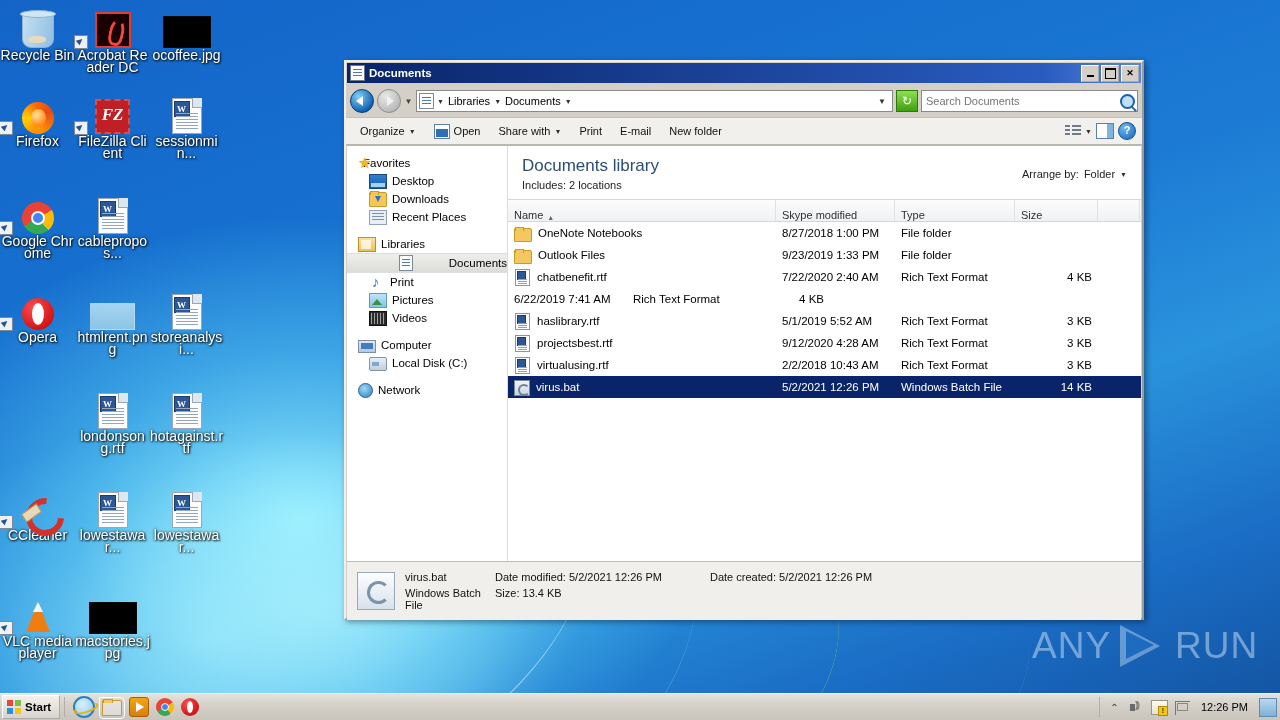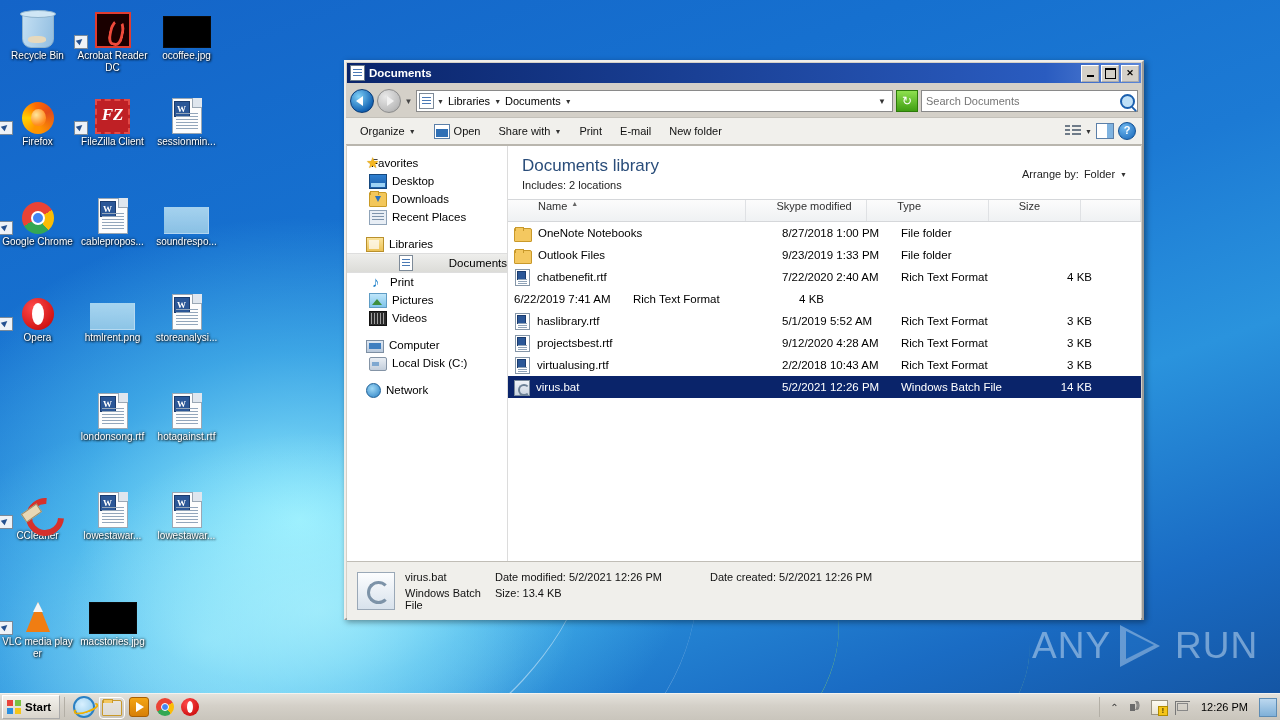--- a/index.html
+++ b/index.html
@@ -24,21 +24,21 @@
   .arc-e{left:980px;top:560px;width:520px;height:340px;border-width:0 0 2px 0;border-bottom-color:rgba(160,225,110,.7);transform:rotate(8deg);}
   .arc-f{left:900px;top:600px;width:700px;height:300px;border-width:0 0 1px 0;border-bottom-color:rgba(255,255,255,.3);transform:rotate(6deg);}
   .glow1{position:absolute;left:60px;top:430px;width:520px;height:360px;
     background:radial-gradient(ellipse at center, rgba(190,250,255,.55) 0%, rgba(140,225,250,0) 70%);}
 
   
   #icon-layer{position:absolute;left:0;top:0;width:240px;height:690px;}
   .dicon{position:absolute;width:75px;text-align:center;cursor:default;}
   .dicon .ibox{height:44px;display:flex;align-items:flex-end;justify-content:center;position:relative;}
   .dicon .ilbl{
-    margin-top:2px;color:#fff;font-size:10px;line-height:11.5px;
+    margin-top:2px;color:#fff;font-size:14px;line-height:11.5px;
     text-shadow:0 0 3px rgba(0,0,0,.9),1px 1px 2px rgba(0,0,0,.85);
     word-break:break-all;
   }
   .shortcut{position:absolute;left:-1px;bottom:-1px;width:12px;height:12px;background:#eef2f7;border:1px solid #7a8a9a;}
   .shortcut:after{content:"";position:absolute;left:2px;top:2px;width:0;height:0;
     border-left:6px solid #24508f;border-top:3px solid transparent;border-bottom:3px solid transparent;
     transform:rotate(-40deg);}
 
   
   .ic-doc{width:28px;height:34px;background:#fdfdfd;border:1px solid #9aa7b4;position:relative;margin:0 auto;}
@@ -164,21 +164,21 @@
     background:repeating-linear-gradient(to bottom,#6f7b88 0 2px,transparent 2px 4px);}
   .paneicon{width:16px;height:14px;border:1px solid #5b7fa8;background:#fff;position:relative;cursor:pointer;}
   .paneicon:after{content:"";position:absolute;right:0;top:0;bottom:0;width:6px;background:#7fb3e0;}
   .helpicon{width:16px;height:16px;border-radius:50%;background:radial-gradient(circle at 35% 30%,#6fb8ef,#1665b8);
     border:1px solid #0f4f93;color:#fff;font-size:11px;font-weight:bold;text-align:center;line-height:15px;cursor:pointer;}
 
   
   .wbody{display:flex;height:415px;background:#fff;margin:0 1px;border-top:1px solid #b9b6ae;}
   .navpane{width:160px;background:#fff;border-right:1px solid #dcdcdc;padding-top:8px;overflow:hidden;flex:0 0 auto;}
   .navgrp{margin-bottom:9px;}
-  .navitem{display:flex;align-items:center;gap:5px;height:18px;padding-left:19px;font-size:11.5px;color:#000;cursor:pointer;white-space:nowrap;}
+  .navitem{display:flex;align-items:center;gap:5px;height:18px;padding-left:11px;font-size:11.5px;color:#000;cursor:pointer;white-space:nowrap;}
   .navitem.child{padding-left:22px;}
   .navitem.sel{background:linear-gradient(#eeeeec,#dcdcd8);border-top:1px solid #dedede;border-bottom:1px solid #dedede;}
   .ni{width:16px;height:15px;flex:0 0 auto;position:relative;}
   .i-star{width:0;height:0;position:relative;}
   .i-star:after{content:"★";position:absolute;left:0;top:-9px;font-size:15px;color:#f5b722;text-shadow:0 0 1px #b8860b;}
   .i-desktop{background:linear-gradient(#2f7fd0,#1d5fa8);border:1px solid #16487e;height:13px;margin-top:1px;}
   .i-desktop:after{content:"";position:absolute;left:1px;bottom:1px;right:1px;height:4px;background:#9ed3f5;}
   .i-folder{background:#f3c75a;border:1px solid #c99a25;height:13px;margin-top:1px;border-radius:1px 2px 1px 1px;}
   .i-folder:before{content:"";position:absolute;left:0;top:-2px;width:7px;height:3px;background:#f3c75a;border:1px solid #c99a25;border-bottom:0;}
   .i-dl:after{content:"";position:absolute;left:5px;top:3px;width:0;height:0;border-left:3px solid transparent;border-right:3px solid transparent;border-top:6px solid #2a72bd;}
@@ -204,21 +204,21 @@
 
   
   .listpane{flex:1;display:flex;flex-direction:column;min-width:0;background:#fff;}
   .libhead{padding:10px 14px 8px 14px;display:flex;align-items:flex-start;}
   .libtitle{font-size:17px;color:#2a4d7a;font-weight:normal;line-height:20px;}
   .libsub{font-size:11px;color:#222;margin-top:3px;}
   .arrangeby{margin-left:auto;display:flex;align-items:center;gap:5px;font-size:11px;color:#222;padding-top:12px;}
   .arrangeval{cursor:pointer;}
   .hdrrow{display:flex;height:21px;background:linear-gradient(#fcfcfc,#eff1f3);
     border-top:1px solid #d5d7da;border-bottom:1px solid #d5d7da;font-size:11px;color:#303030;}
-  .hcell{display:flex;align-items:flex-start;padding:0 6px;border-right:1px solid #dfe1e4;box-sizing:border-box;cursor:pointer;white-space:nowrap;margin-left:24px;}
+  .hcell{display:flex;align-items:flex-end;padding:0 6px;border-right:1px solid #dfe1e4;box-sizing:border-box;cursor:pointer;white-space:nowrap;}
   .hsortmark{margin-left:4px;font-size:7px;color:#666;}
   .rows{flex:1;overflow:hidden;}
   .row{display:flex;height:22px;align-items:center;font-size:11.5px;color:#000;cursor:default;}
   .row.rsel{background:#0a246a;color:#fff;}
   .cell{padding:0 6px;box-sizing:border-box;white-space:nowrap;overflow:hidden;display:flex;align-items:center;}
   .cname{gap:6px;}
   .csize{justify-content:flex-end;}
   .fi{width:16px;height:16px;flex:0 0 auto;position:relative;}
   .fi-folder{background:#f4c860;border:1px solid #c9992a;height:12px;margin-top:3px;border-radius:0 2px 1px 1px;}
   .fi-folder:before{content:"";position:absolute;left:0;top:-2px;width:7px;height:3px;background:#f4c860;border:1px solid #c9992a;border-bottom:0;}
@@ -357,26 +357,20 @@
     </div>
     <div class="dicon" style="left: 75px; top: 190px;">
       <div class="ibox">
         <span class="ic-doc">
           <span class="w">W</span>
           <span class="lines"></span>
         </span>
       </div>
       <div class="ilbl">cablepropos...</div>
     </div>
-    <div class="dicon" style="left: 149px; top: 190px;">
-      <div class="ibox">
-        <span class="ic-png"></span>
-      </div>
-      <div class="ilbl">soundrespo...</div>
-    </div>
     <div class="dicon" style="left: 0px; top: 286px;">
       <div class="ibox">
         <span class="ic-op"></span>
         <span class="shortcut"></span>
       </div>
       <div class="ilbl">Opera</div>
     </div>
     <div class="dicon" style="left: 75px; top: 286px;">
       <div class="ibox">
         <span class="ic-png"></span>

